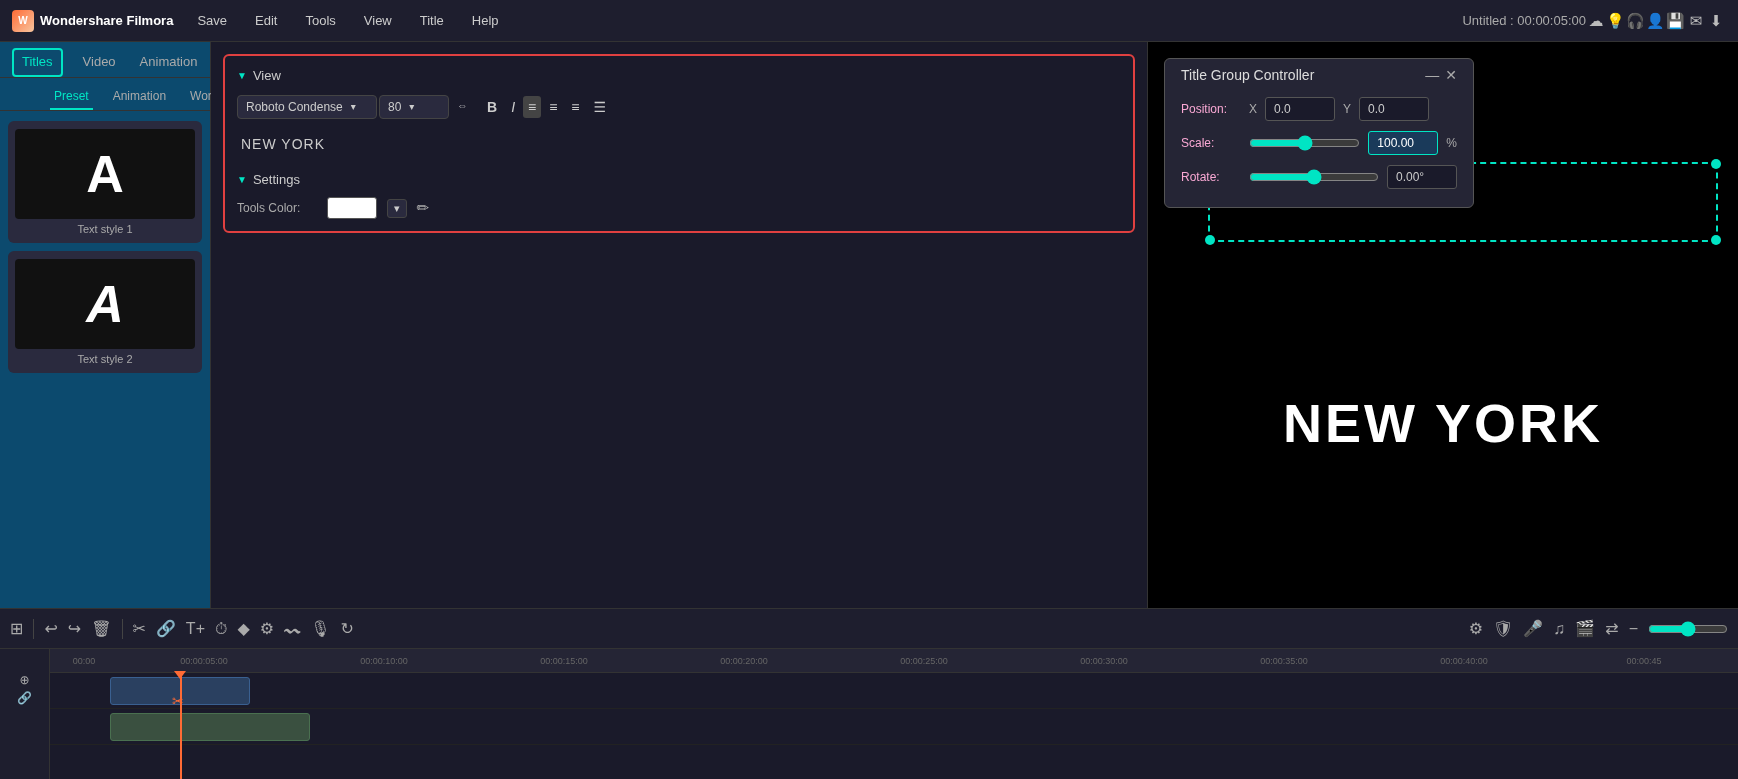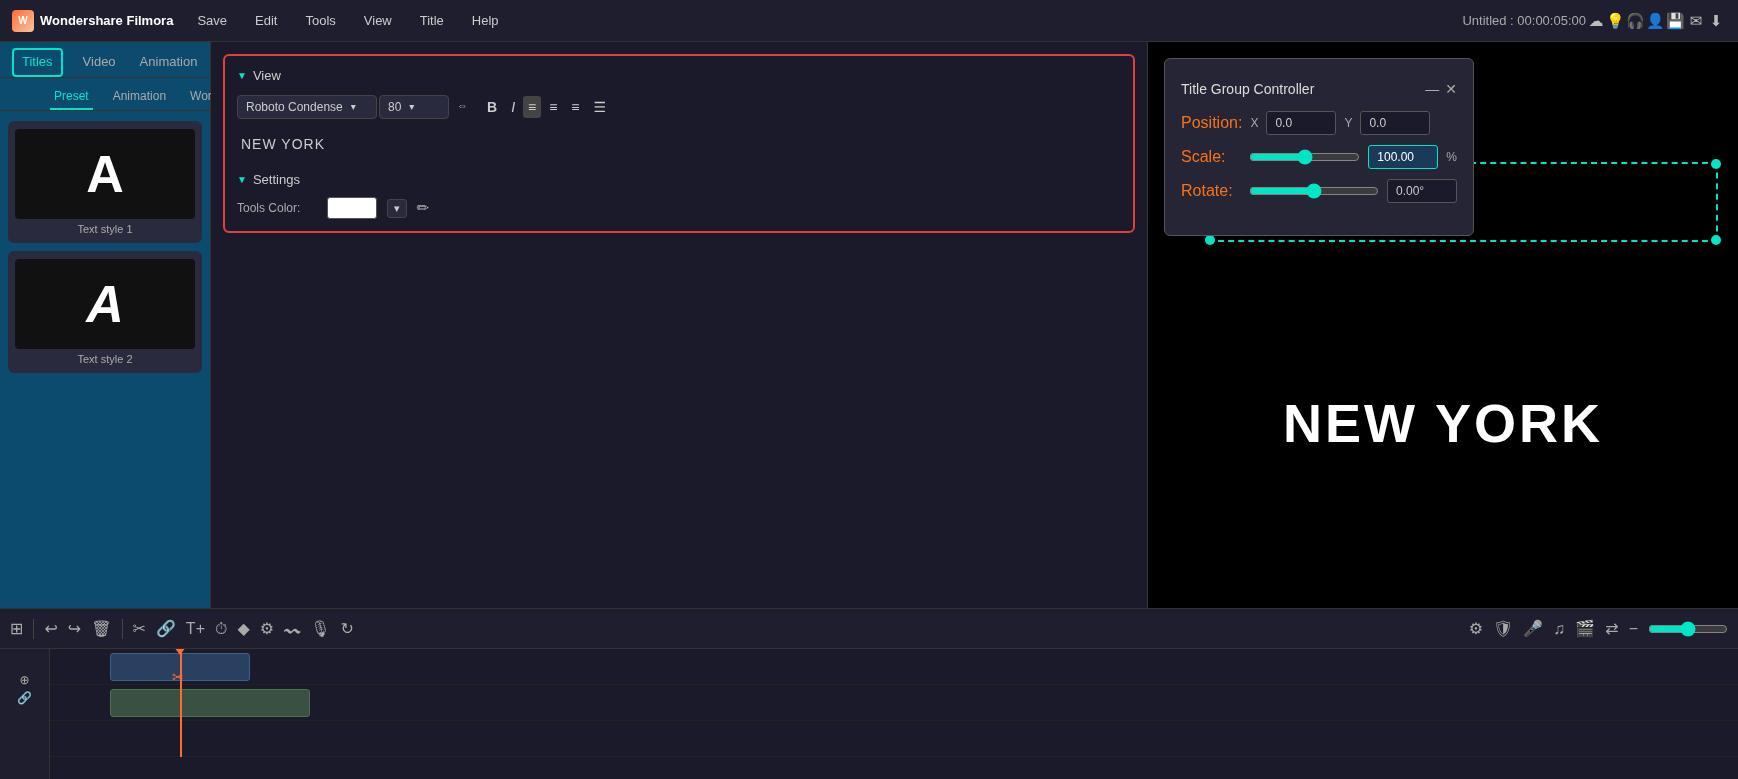--- a/index.html
+++ b/index.html
@@ -347,21 +347,21 @@
     }
 
     
     .tgc-dialog {
       position: absolute;
       top: 16px;
       left: 16px;
       background: #252535;
       border: 1px solid #555;
       border-radius: 6px;
-      padding: 22px 16px;
+      padding: 8px 16px;
       z-index: 10;
       width: 310px;
     }
     .tgc-header {
       display: flex;
       align-items: center;
       justify-content: space-between;
       margin-bottom: 14px;
     }
     .tgc-title {
@@ -376,22 +376,22 @@
       cursor: pointer;
       font-size: 14px;
     }
     .tgc-row {
       display: flex;
       align-items: center;
       gap: 8px;
       margin-bottom: 10px;
     }
     .tgc-label {
-      color: #f97316;
-      font-size: 16px;
+      color: #f9a8d4;
+      font-size: 12px;
       min-width: 60px;
     }
     .tgc-axis-label {
       color: #aaa;
       font-size: 12px;
     }
     .tgc-input {
       background: #1a1a2a;
       border: 1px solid #555;
       color: #ccc;
@@ -800,20 +800,32 @@
 
   <div style="display:flex; height:130px;">
 
     <div style="width:50px; background:#1e1e2e; border-right:1px solid #333; display:flex; flex-direction:column; align-items:center; padding-top:24px;">
       <span class="tl-icon" style="font-size:12px;">⊕</span>
       <span class="tl-icon" style="font-size:12px; margin-top:4px;">🔗</span>
     </div>
 
     <div style="flex:1; overflow:hidden; position:relative;">
 
+      <div style="display:flex; height:24px; background:#252535; align-items:center; border-bottom:1px solid #333; padding:0 4px;">
+        <span class="ruler-mark" style="flex:none; width:60px; font-size:9px; color:#666;">00:00</span>
+        <span class="ruler-mark">00:00:05:00</span>
+        <span class="ruler-mark">00:00:10:00</span>
+        <span class="ruler-mark">00:00:15:00</span>
+        <span class="ruler-mark">00:00:20:00</span>
+        <span class="ruler-mark">00:00:25:00</span>
+        <span class="ruler-mark">00:00:30:00</span>
+        <span class="ruler-mark">00:00:35:00</span>
+        <span class="ruler-mark">00:00:40:00</span>
+        <span class="ruler-mark">00:00:45</span>
+      </div>
 
       <div style="position:relative;">
 
         <div class="track-row">
           <div class="track-clip" style="left:60px; width:140px;"></div>
         </div>
 
         <div class="track-row">
           <div class="track-clip" style="left:60px; width:200px; background:#3a5040; border-color:#4a7050;"></div>
         </div>

